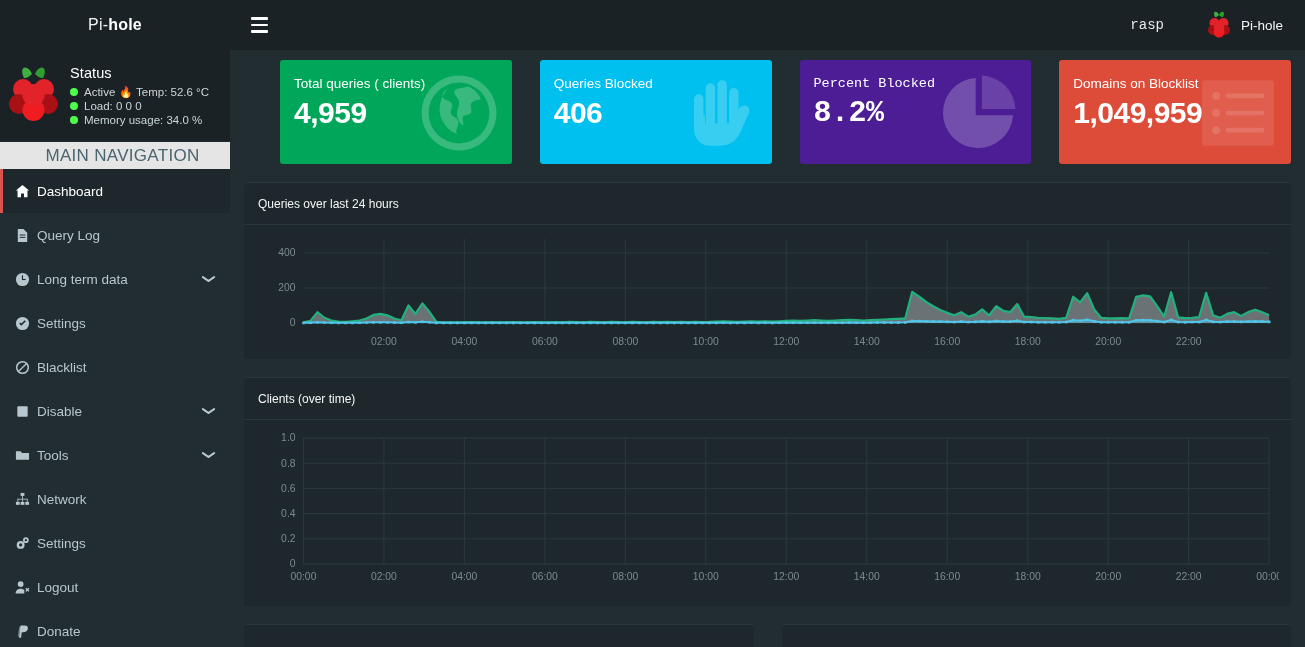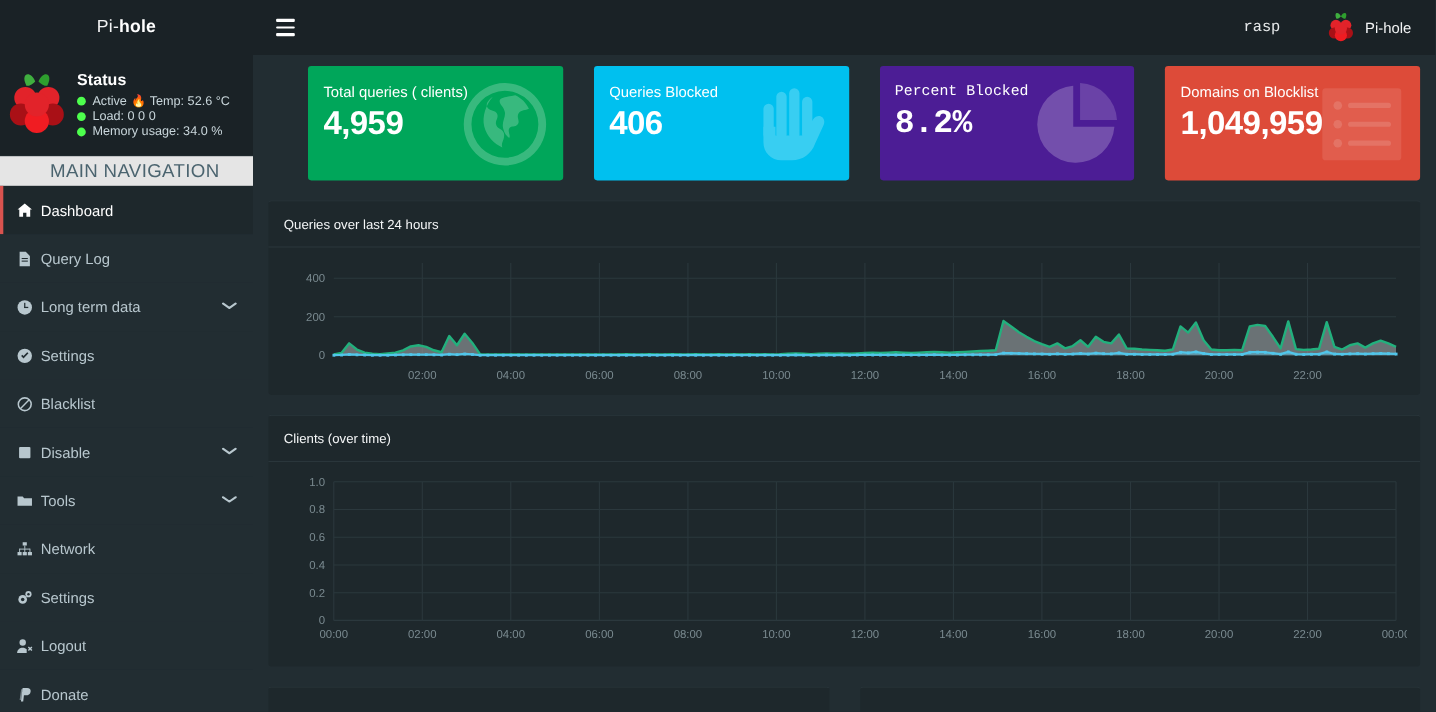--- a/index.html
+++ b/index.html
@@ -33,21 +33,21 @@
   #status-panel {
     height: 92px; width: 230px;
     background: #1a2226;
     display: flex; align-items: center;
     padding: 0 10px 0 6px;
     border-bottom: 1px solid #202a2e;
   }
   #pi-logo { width: 56px; height: 68px; flex: 0 0 56px; position: relative; }
   #status-text { margin-left: 8px; color: #b8c7ce; }
   #status-text .title {
-    color: #fff; font-size: 14.5px; font-weight: 700;
+    color: #fff; font-size: 14.5px; font-weight: 400;
     margin-bottom: 4px; letter-spacing: .1px;
   }
   .status-line {
     display: flex; align-items: center;
     font-size: 11.5px; line-height: 14px; color: #c9d6db;
     white-space: nowrap;
   }
   .dot {
     width: 8px; height: 8px; border-radius: 50%;
     background: #4dff4d; margin-right: 6px; flex: 0 0 8px;

